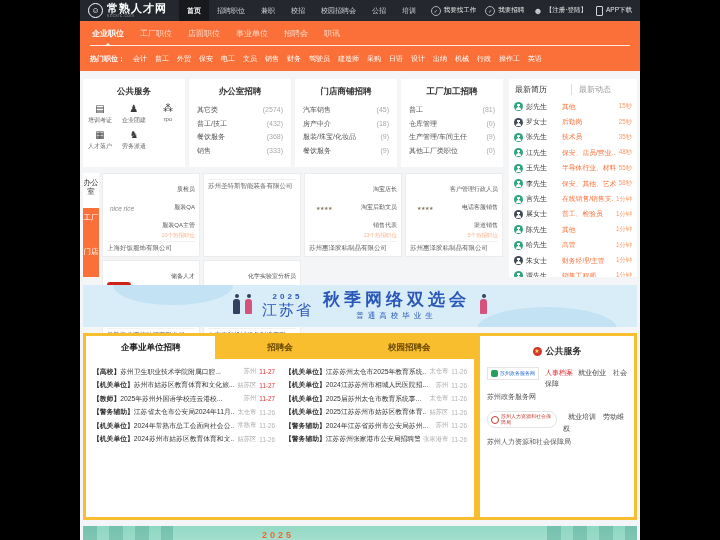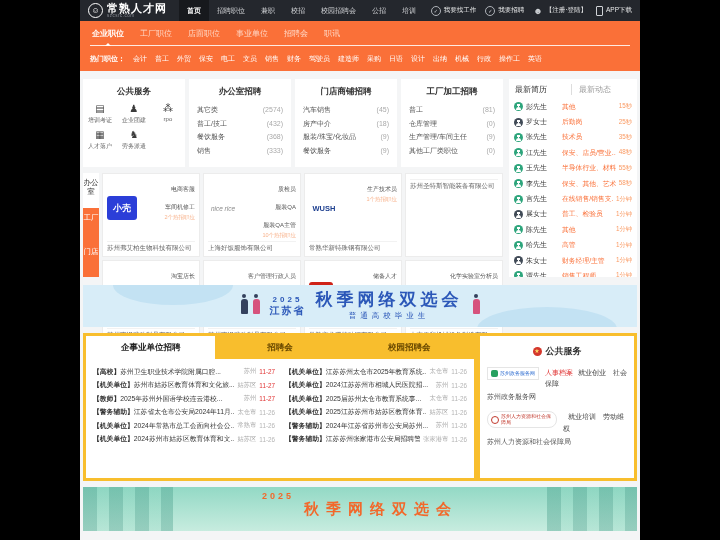--- a/index.html
+++ b/index.html
@@ -109,27 +109,27 @@
            display:flex;align-items:center;justify-content:center;gap:10px}
   .banner1::before,.banner1::after{content:"";position:absolute;border-radius:50%;background:#c3e2f3}
   .banner1::before{width:120px;height:40px;left:30px;top:-20px}
   .banner1::after{width:140px;height:44px;right:20px;bottom:-24px}
   .fig{width:7px;height:15px;background:#34415e;border-radius:3px 3px 1px 1px;position:relative;z-index:1}
   .fig::before{content:"";position:absolute;top:-5px;left:1.5px;width:4px;height:4px;border-radius:50%;background:#34415e}
   .fig.pink{background:#d6527d}.fig.pink::before{background:#34415e}
   .b1-figs{display:flex;gap:5px;align-items:flex-end;z-index:1}
   .b1-yearwrap{display:flex;flex-direction:column;align-items:center;color:#2b57b8;z-index:1}
   .b1-year{font-size:8px;font-weight:bold;letter-spacing:3px}
-  .b1-region{font-size:10px;font-weight:bold;letter-spacing:2px}
+  .b1-region{font-size:15px;font-weight:normal;letter-spacing:2px}
   .b1-mid{display:flex;flex-direction:column;align-items:center;z-index:1}
   .b1-title{font-size:17px;font-weight:bold;color:#2b57b8;letter-spacing:4px;line-height:1.1;white-space:nowrap}
   .b1-sub{font-size:7.5px;color:#2b57b8;letter-spacing:4px;margin-top:1px}
 
   
-  .bottom{display:flex;margin:6px 3px 0;height:148px}
+  .bottom{display:flex;margin:6px 3px 0;height:187px}
   .news-box{flex:1;background:#f8be2d;padding:3px;box-sizing:border-box;display:flex;flex-direction:column}
   .n-tabs{display:flex;flex:none}
   .n-tab{flex:1;text-align:center;font-size:8.5px;font-weight:bold;color:#6b4a00;padding:6px 0 5px}
   .n-tab.active{background:#fff;color:#222}
   .n-body{background:#fff;flex:1;display:flex;gap:10px;padding:6px 7px;overflow:hidden}
   .n-col{flex:1;overflow:hidden}
   .n-row{display:flex;align-items:center;gap:3px;height:13.5px;overflow:hidden}
   .n-title{flex:1;font-size:6.8px;color:#333;white-space:nowrap;overflow:hidden}
   .n-title b{font-weight:bold}
   .n-loc{font-size:6.3px;color:#a8a8a8;flex:none}
@@ -342,52 +342,31 @@
 
       <div class="company-wrap">
         <div class="side-tabs">
 
         <a class="side-tab active">办公室</a>
             <a class="side-tab">工厂</a>
             <a class="side-tab">门店</a>
           </div>
         <div class="company-grid">
 
-        <a class="c-card">
-              <span class="c-top">
-                <span class="c-logo l-blue">小壳</span>
-                <span class="c-jobs">
-                  <span class="c-joblist">电商客服
-车间机修工</span>
-                  <span class="c-count" style="display:block">2个热招职位</span>
-                </span>
-              </span>
-              <span class="c-name" style="display:block">苏州弗艾柏生物科技有限公司</span>
-            </a>
             <a class="c-card">
               <span class="c-top">
                 <span class="c-logo l-plain">nice rice</span>
                 <span class="c-jobs">
                   <span class="c-joblist">质检员
 服装QA
 服装QA主管</span>
                   <span class="c-count" style="display:block">10个热招职位</span>
                 </span>
               </span>
               <span class="c-name" style="display:block">上海好饭服饰有限公司</span>
-            </a>
-            <a class="c-card">
-              <span class="c-top">
-                <span class="c-logo l-wush">WUSH</span>
-                <span class="c-jobs">
-                  <span class="c-joblist">生产技术员</span>
-                  <span class="c-count" style="display:block">1个热招职位</span>
-                </span>
-              </span>
-              <span class="c-name" style="display:block">常熟华新特殊钢有限公司</span>
             </a>
             <a class="c-card">
               <span class="c-name" style="display:block">苏州圣特斯智能装备有限公司</span>
             </a>
             <a class="c-card">
               <span class="c-top">
                 <span class="c-logo l-stamp">★★★★</span>
                 <span class="c-jobs">
                   <span class="c-joblist">淘宝店长
 淘宝后勤文员

